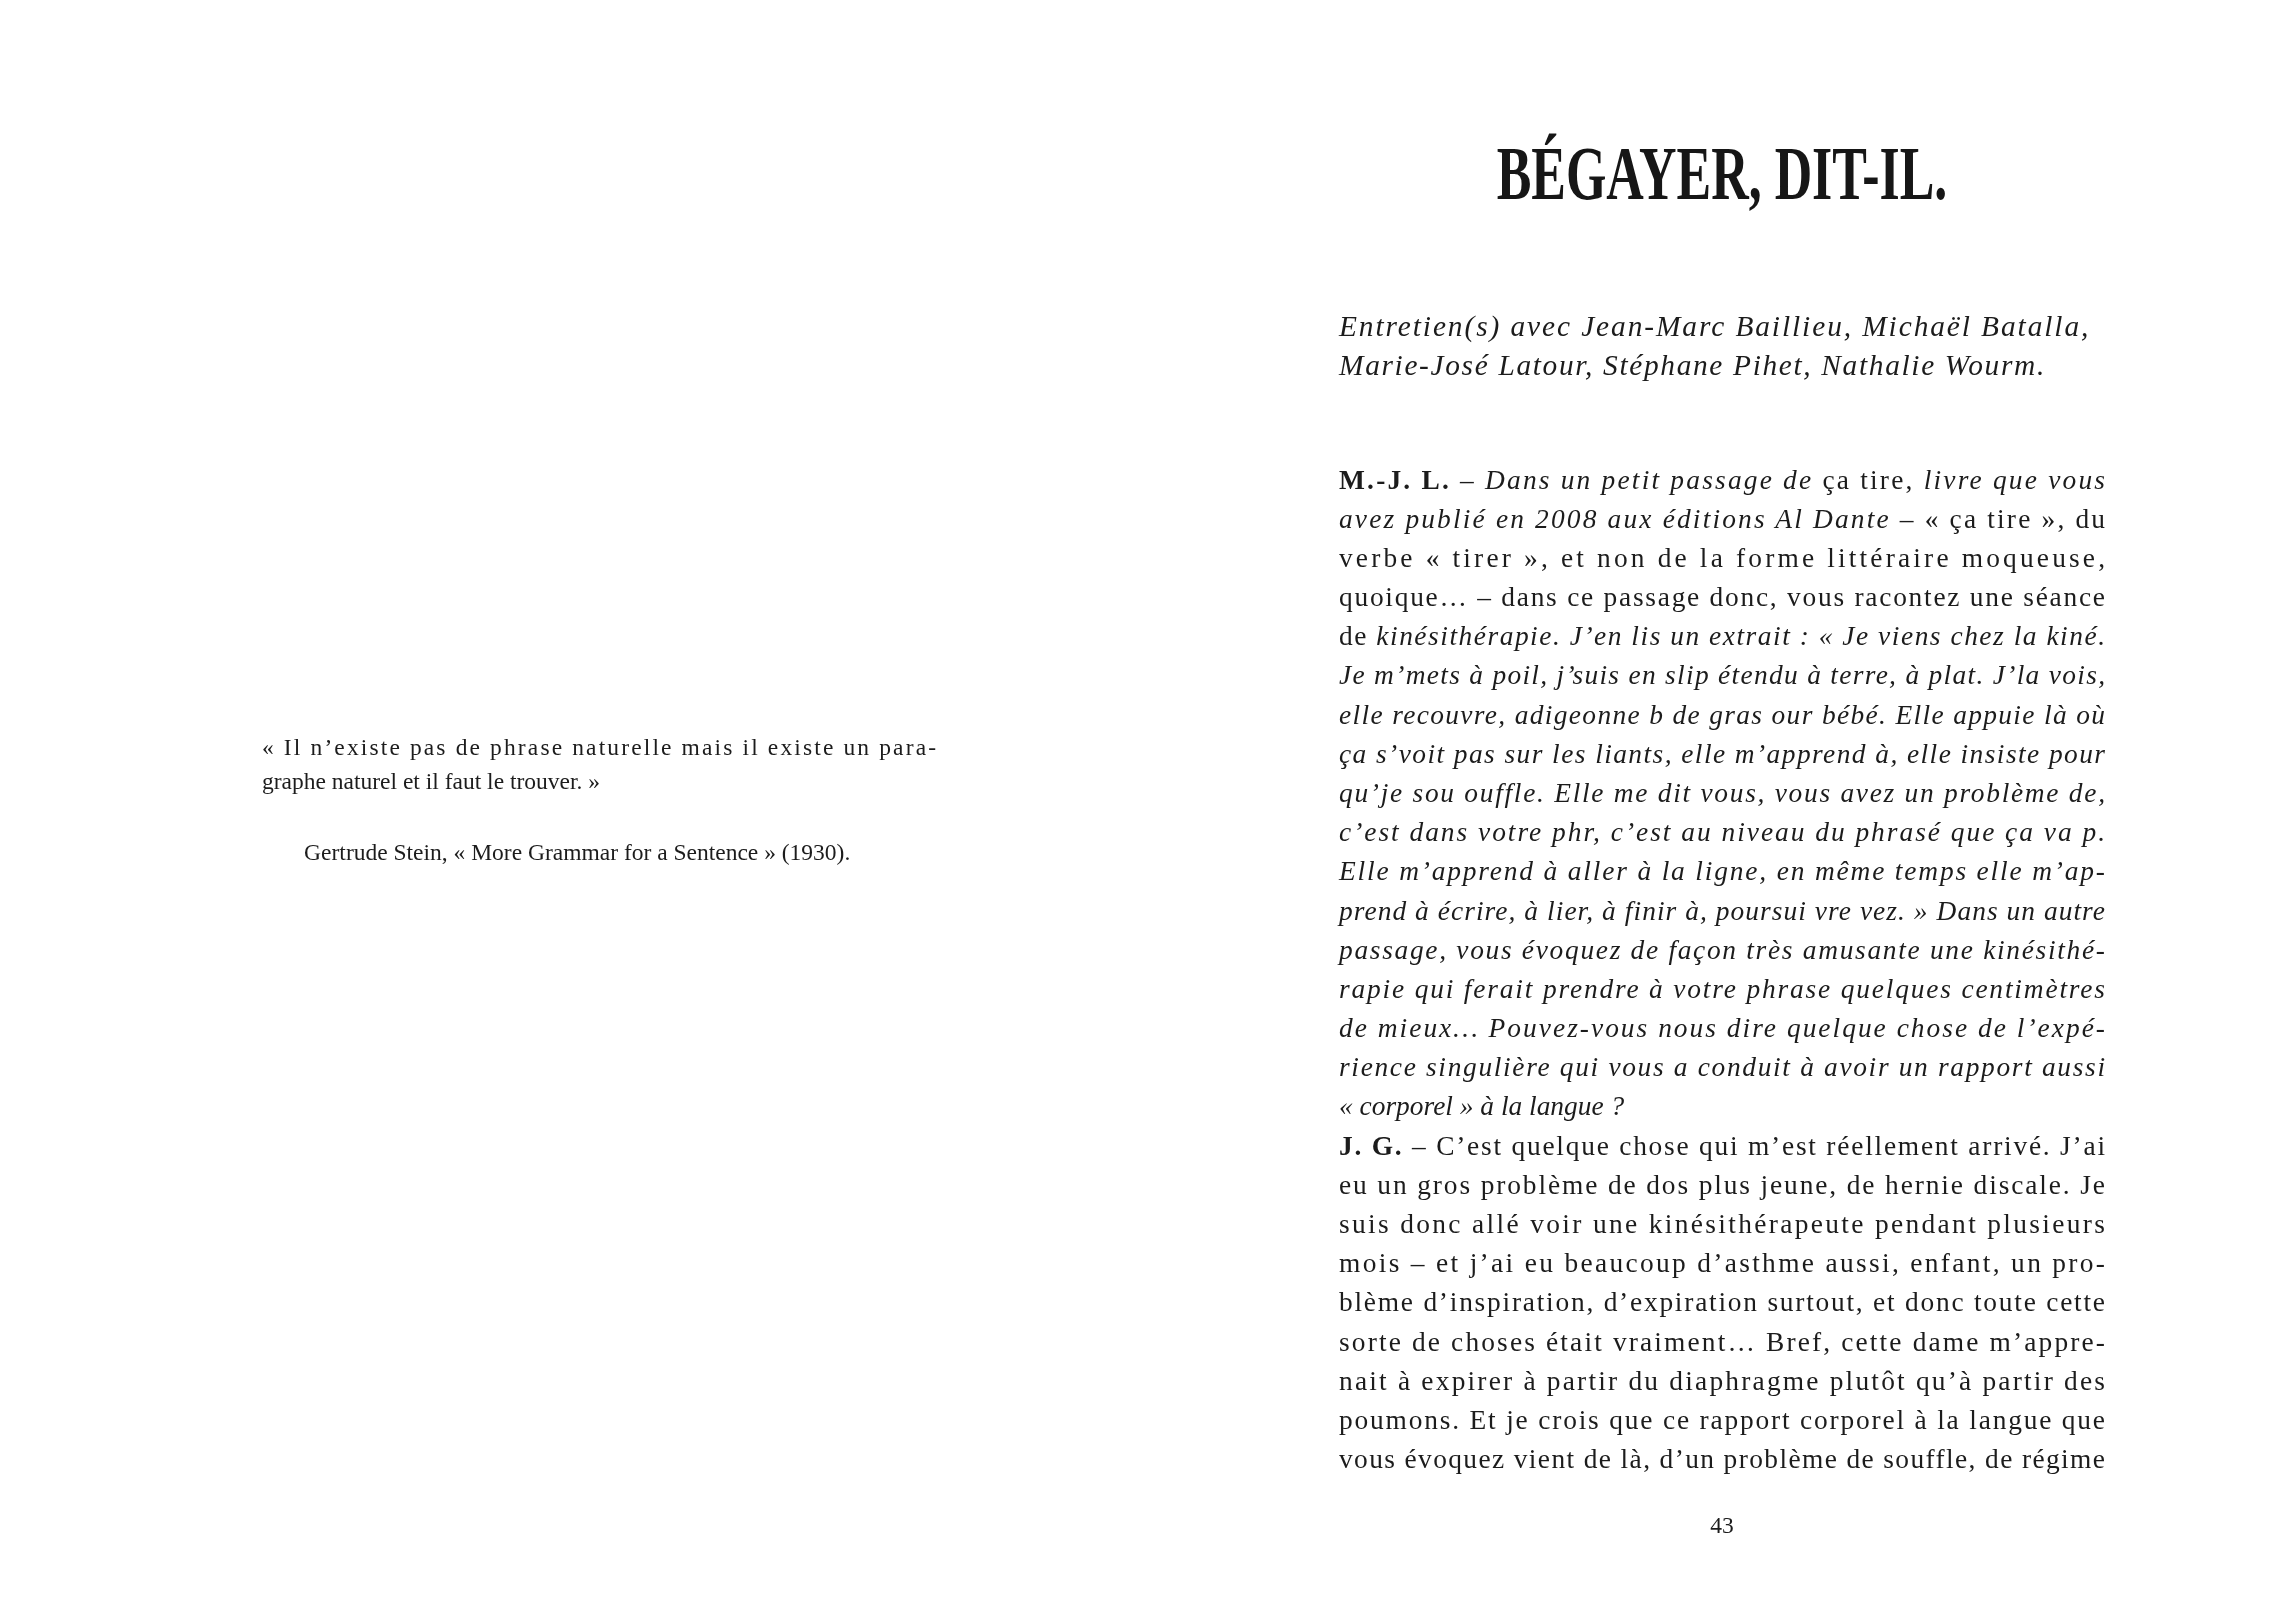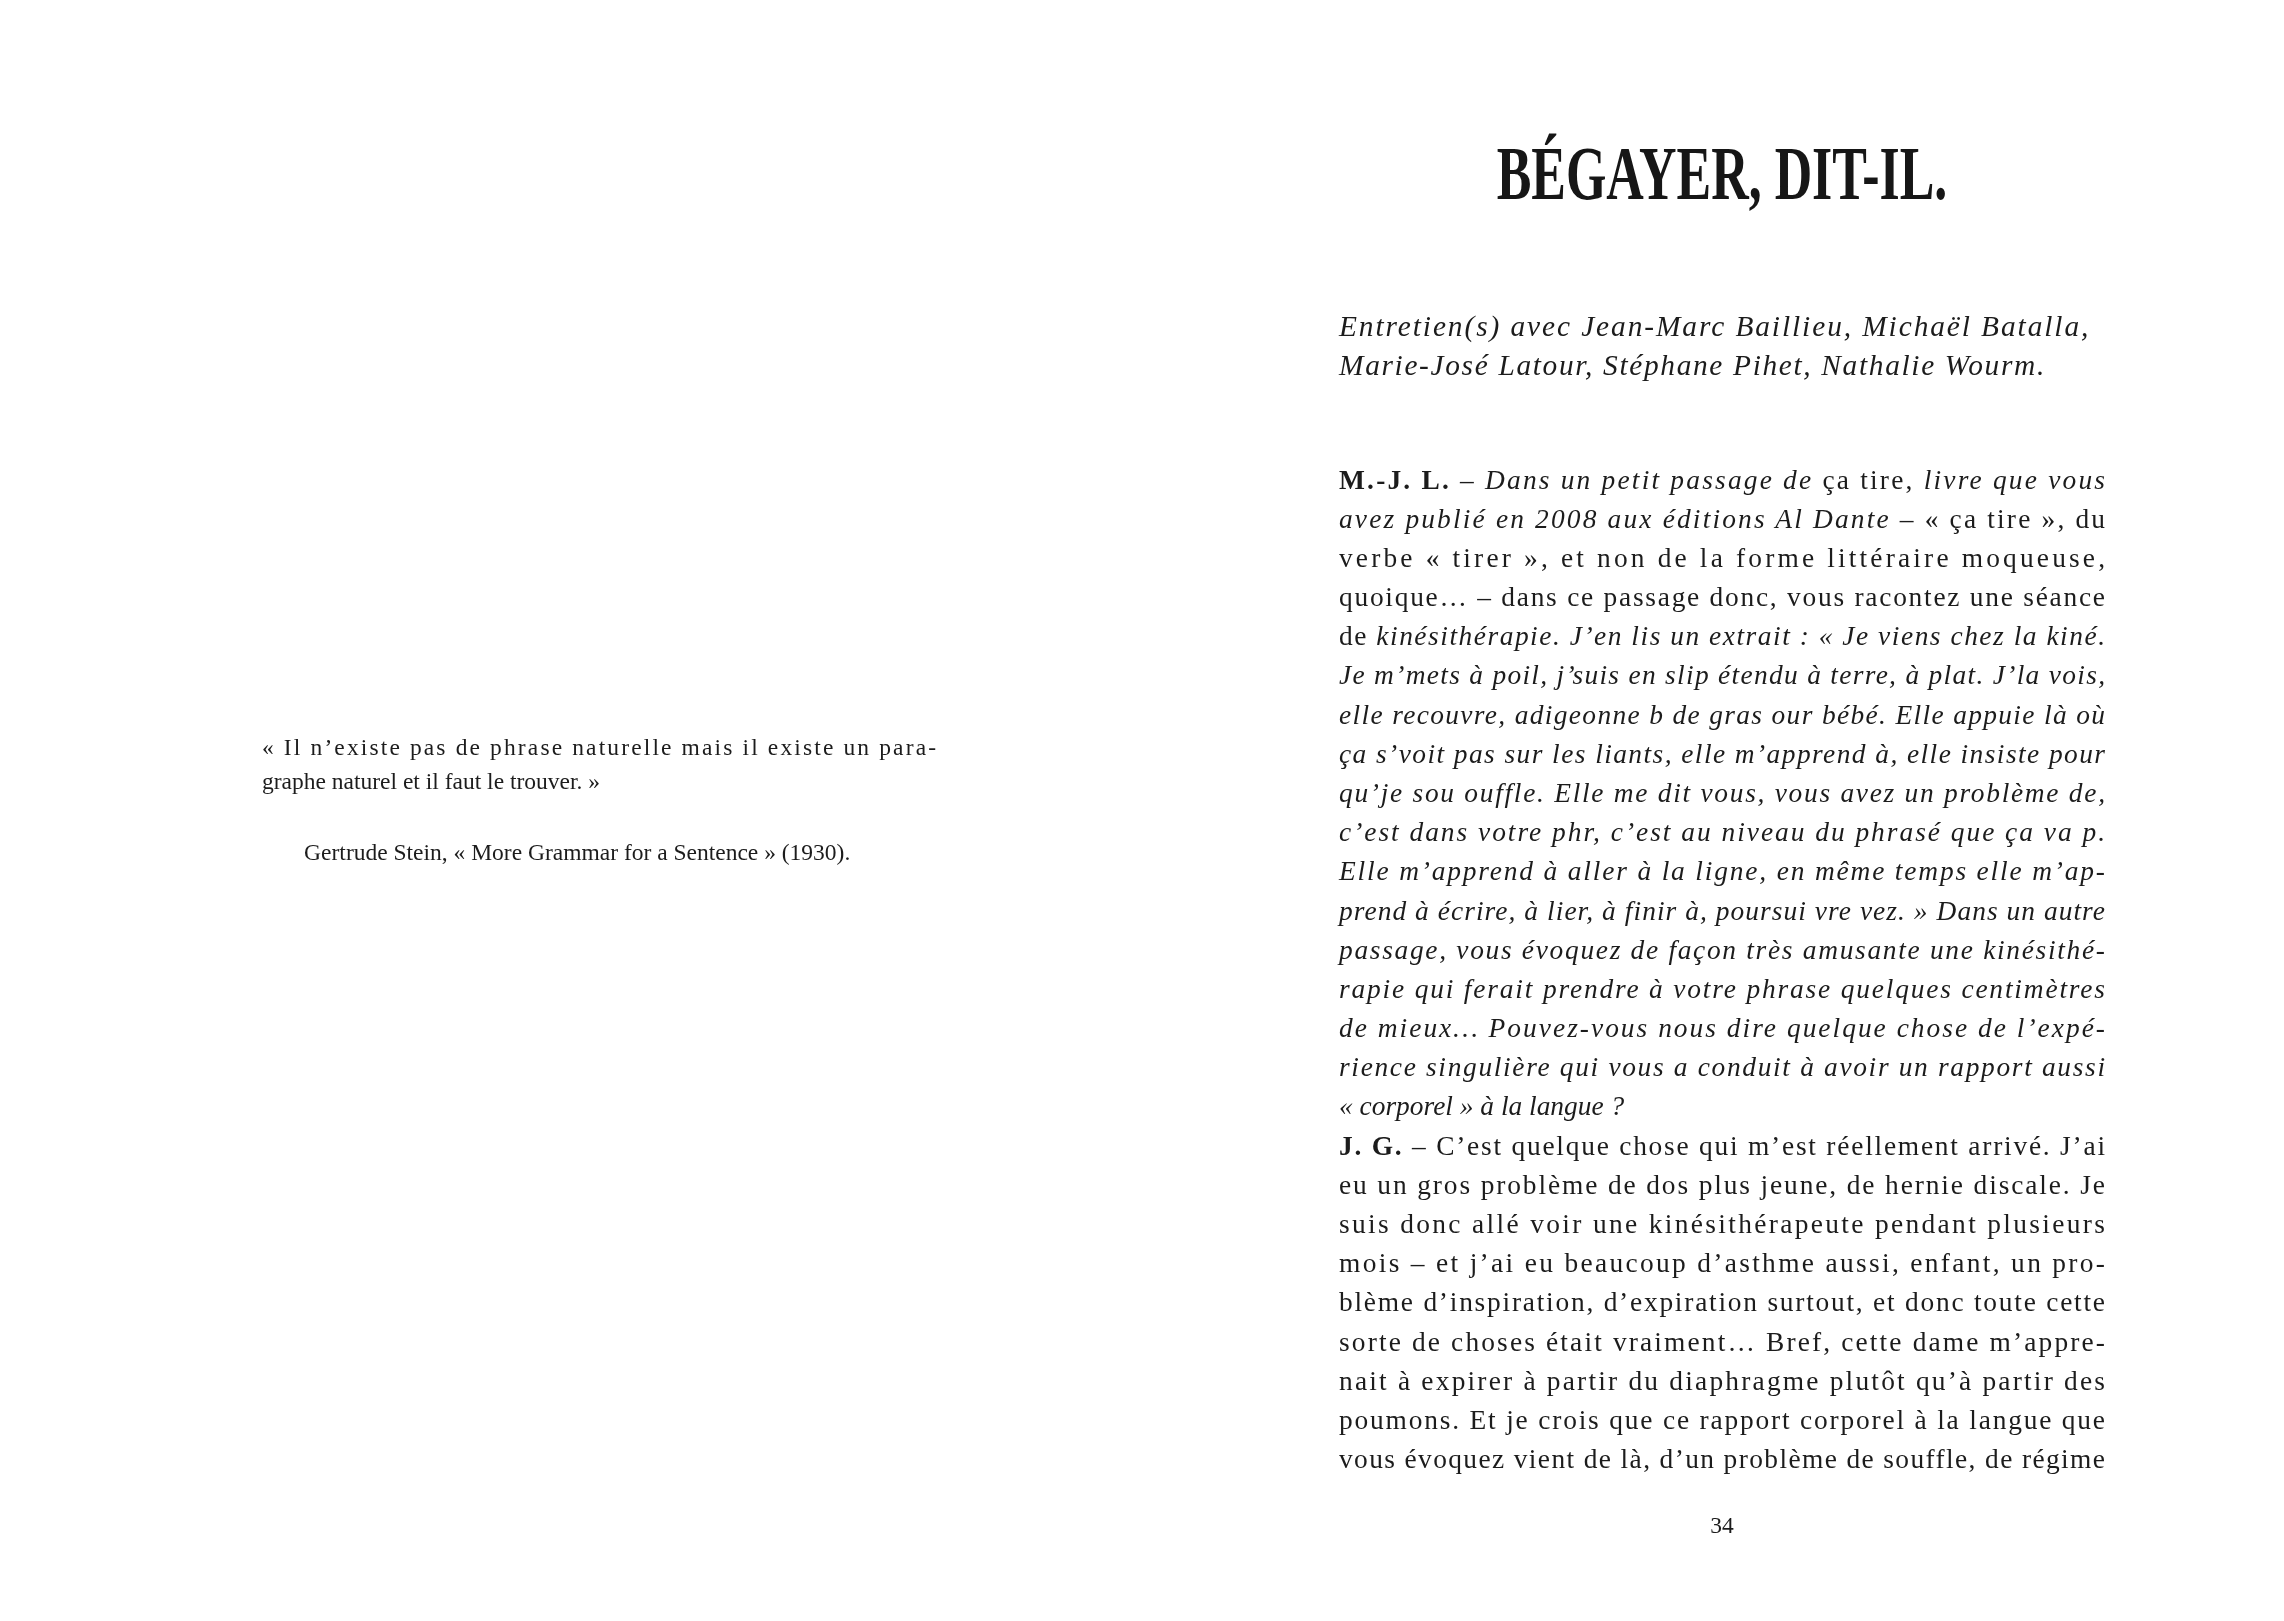--- a/index.html
+++ b/index.html
@@ -94,18 +94,18 @@
         <text x="0" y="758" textLength="782" lengthAdjust="spacing"><tspan class="seg-r">eu un gros problème de dos plus jeune, de hernie discale. Je</tspan></text>
         <text x="0" y="798" textLength="782" lengthAdjust="spacing"><tspan class="seg-r">suis donc allé voir une kinésithérapeute pendant plusieurs</tspan></text>
         <text x="0" y="838" textLength="782" lengthAdjust="spacing"><tspan class="seg-r">mois – et j’ai eu beaucoup d’asthme aussi, enfant, un pro-</tspan></text>
         <text x="0" y="878" textLength="782" lengthAdjust="spacing"><tspan class="seg-r">blème d’inspiration, d’expiration surtout, et donc toute cette</tspan></text>
         <text x="0" y="918" textLength="782" lengthAdjust="spacing"><tspan class="seg-r">sorte de choses était vraiment… Bref, cette dame m’appre-</tspan></text>
         <text x="0" y="958" textLength="782" lengthAdjust="spacing"><tspan class="seg-r">nait à expirer à partir du diaphragme plutôt qu’à partir des</tspan></text>
         <text x="0" y="998" textLength="782" lengthAdjust="spacing"><tspan class="seg-r">poumons. Et je crois que ce rapport corporel à la langue que</tspan></text>
         <text x="0" y="1038" textLength="782" lengthAdjust="spacing"><tspan class="seg-r">vous évoquez vient de là, d’un problème de souffle, de régime</tspan></text>
       </svg>
 
-    <div class="page-number">34</div>
+    <div class="page-number">43</div>
 
   </section>
 
 </div>
 
 
 </body></html>

